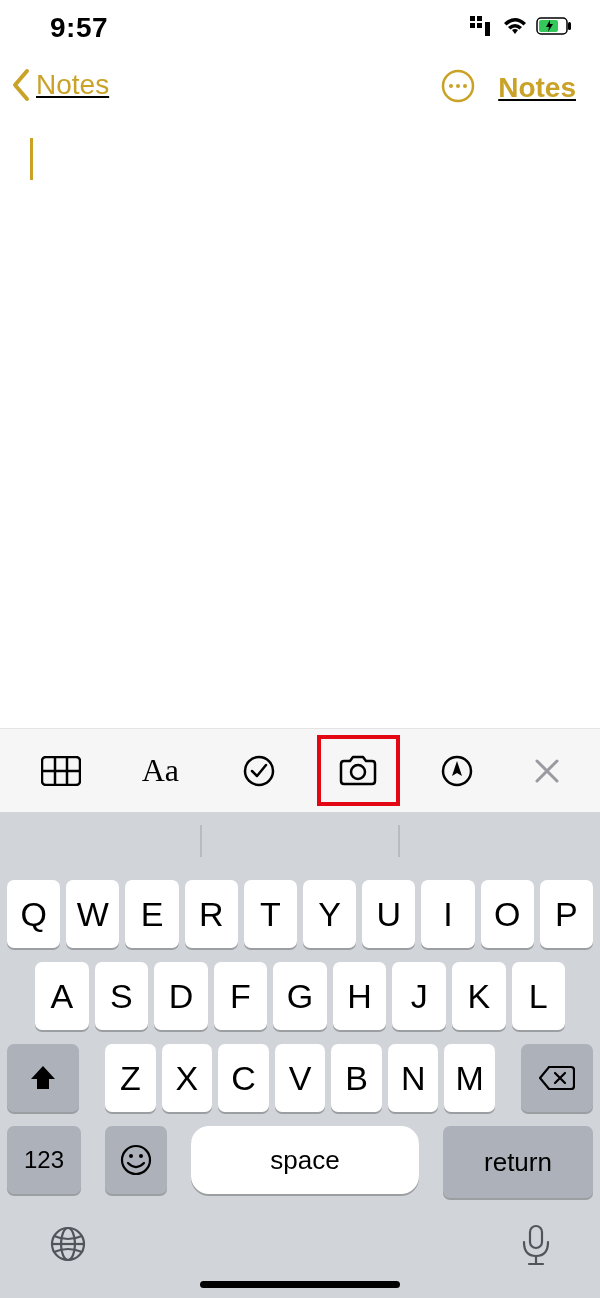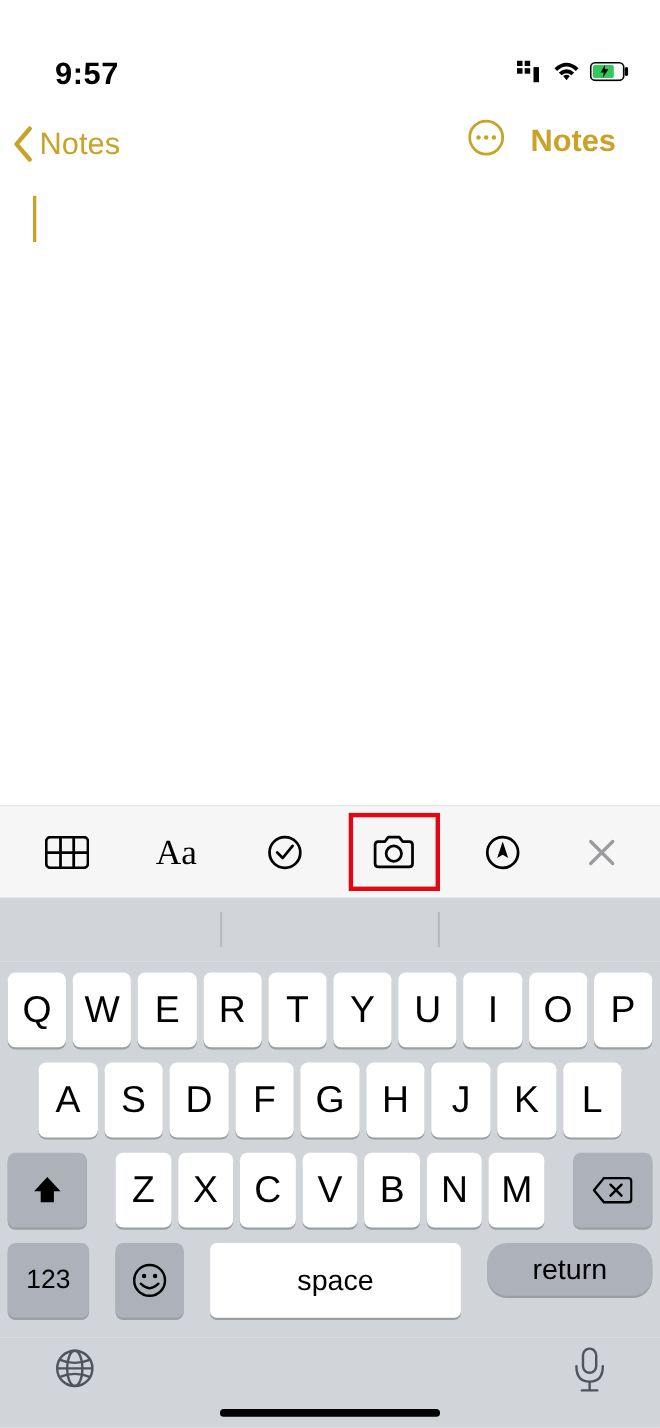--- a/index.html
+++ b/index.html
@@ -1,24 +1,24 @@
 <!DOCTYPE html>
 <html><head>
 <meta charset="utf-8">
 <style>
   * { margin:0; padding:0; box-sizing:border-box; font-family:-apple-system,Helvetica,Arial,sans-serif; -webkit-user-select:none; }
   html,body { width:600px; height:1298px; background:#fff; overflow:hidden; }
 
   
-  .status-bar { display:flex; justify-content:space-between; align-items:center; padding:8px 28px 0 50px; height:48px;margin-top:39px; }
+  .status-bar { display:flex; justify-content:space-between; align-items:center; padding:8px 28px 0 50px; height:48px; }
   .status-time { font-size:28px; font-weight:600; letter-spacing:0.5px; }
   .status-right { display:flex; align-items:center; gap:8px; }
 
   
-  .nav-bar { display:flex; justify-content:space-between; align-items:flex-end; padding:20px 40px 12px 10px; }
+  .nav-bar { display:flex; justify-content:space-between; align-items:flex-start; padding:20px 24px 12px 10px;text-decoration:underline; }
   .nav-left { display:flex; align-items:center; color:#c9a227; }
   .nav-right { display:flex; align-items:center; gap:22px; }
   .back-label { font-size:28px; margin-left:4px; color:#c9a227; }
   .done-label { font-size:28px; font-weight:600; color:#c9a227; }
 
   
   .editor { padding:18px 30px; min-height:400px; }
   .cursor { display:inline-block; width:3px; height:42px; background:#c9a227; animation:blink 1s step-start infinite; }
   @keyframes blink { 50% { opacity:0; } }
 
@@ -41,22 +41,22 @@
   .krow.r2 { padding:0 30px; }
   .krow.r3 { padding:0 2px; }
   .key { flex:1; height:68px; background:#fff; border-radius:7px; box-shadow:0 2px 0 rgba(0,0,0,0.25); display:flex; align-items:center; justify-content:center; font-size:34px; font-weight:400; }
   .key.fn { background:#acb1ba; }
   .key.shift { flex:0 0 72px; }
   .key.backspace { flex:0 0 72px; }
   .r3-gap { flex:0 0 14px; }
   .krow4 { display:flex; gap:24px; padding:0 2px; margin-bottom:10px; }
   .key-123 { flex:0 0 74px; height:68px; background:#acb1ba; border-radius:7px; box-shadow:0 2px 0 rgba(0,0,0,0.25); display:flex; align-items:center; justify-content:center; font-size:24px; }
   .key-emoji { flex:0 0 62px; height:68px; background:#acb1ba; border-radius:7px; box-shadow:0 2px 0 rgba(0,0,0,0.25); display:flex; align-items:center; justify-content:center; }
-  .key-space { flex:1; height:68px; background:#fff; border-radius:6px; box-shadow:0 2px 0 rgba(0,0,0,0.25); display:flex; align-items:center; justify-content:center; font-size:26px; }
-  .key-return { flex:0 0 150px; height:48px; background:#acb1ba; border-radius:18px; box-shadow:0 2px 0 rgba(0,0,0,0.25); display:flex; align-items:center; justify-content:center; font-size:26px; }
+  .key-space { flex:1; height:68px; background:#fff; border-radius:18px; box-shadow:0 2px 0 rgba(0,0,0,0.25); display:flex; align-items:center; justify-content:center; font-size:26px; }
+  .key-return { flex:0 0 150px; height:72px; background:#acb1ba; border-radius:7px; box-shadow:0 2px 0 rgba(0,0,0,0.25); display:flex; align-items:center; justify-content:center; font-size:26px; }
 
   
   .bottom-row { height:82px; background:#d1d4d9; display:flex; align-items:flex-start; justify-content:space-between; padding:8px 48px 0; }
   .home-ind { position:absolute; bottom:10px; left:50%; transform:translateX(-50%); width:200px; height:7px; background:#000; border-radius:4px; }
 </style>
 </head>
 <body>
 
 <div class="status-bar">
   <div class="status-time">9:57</div>

